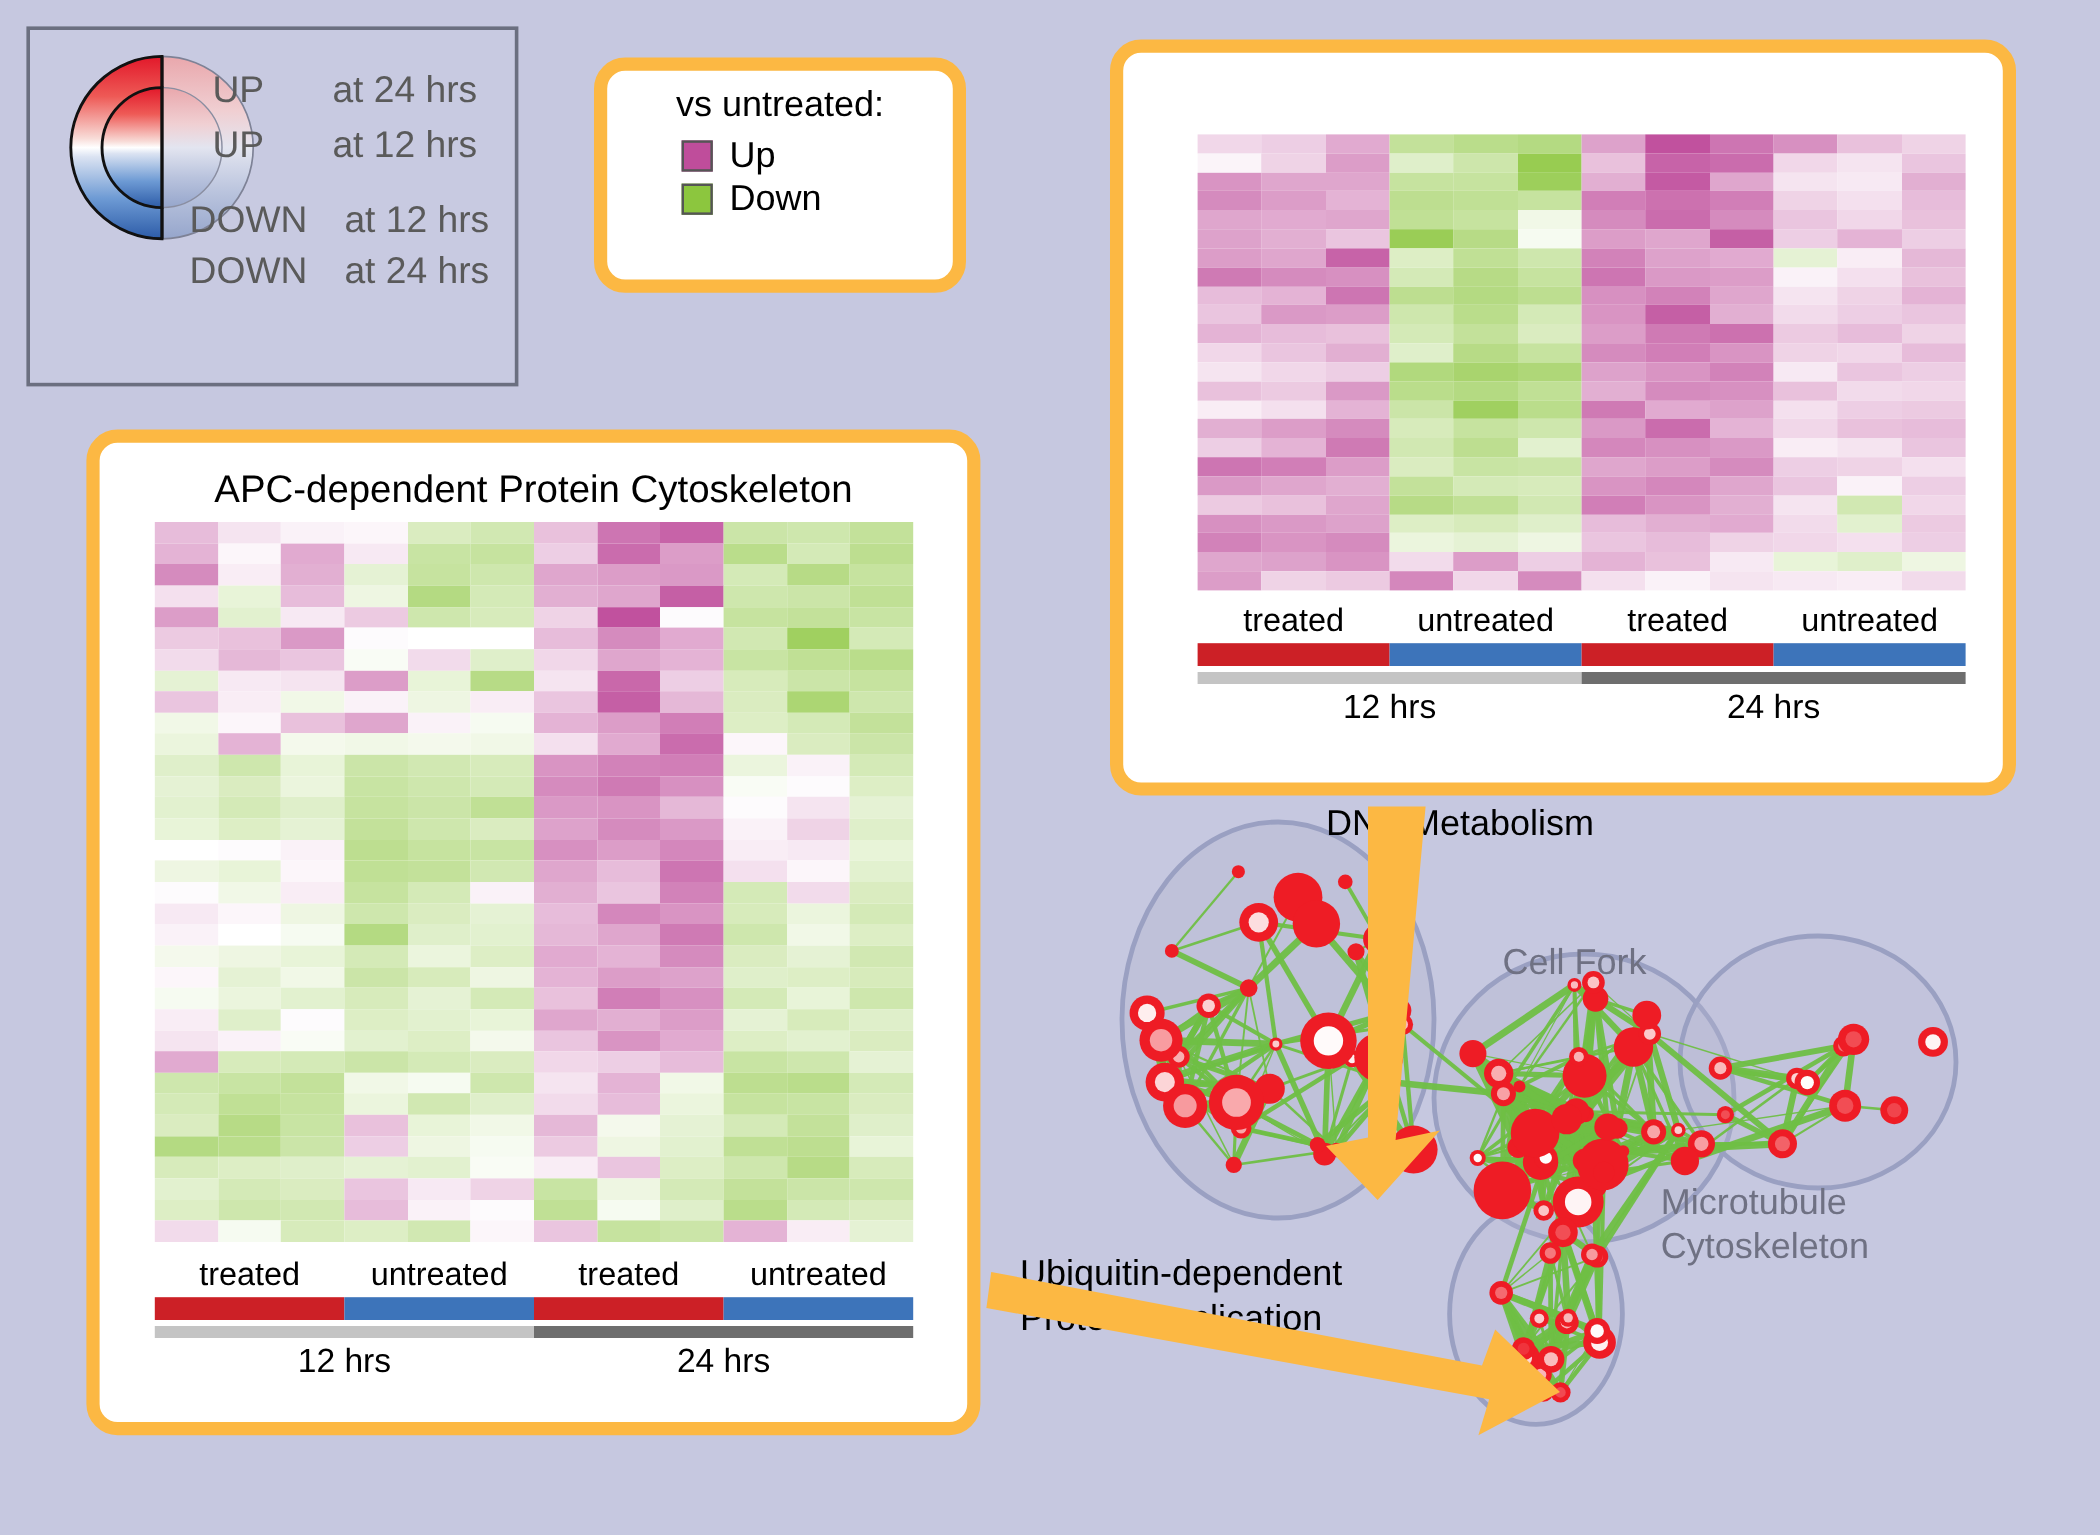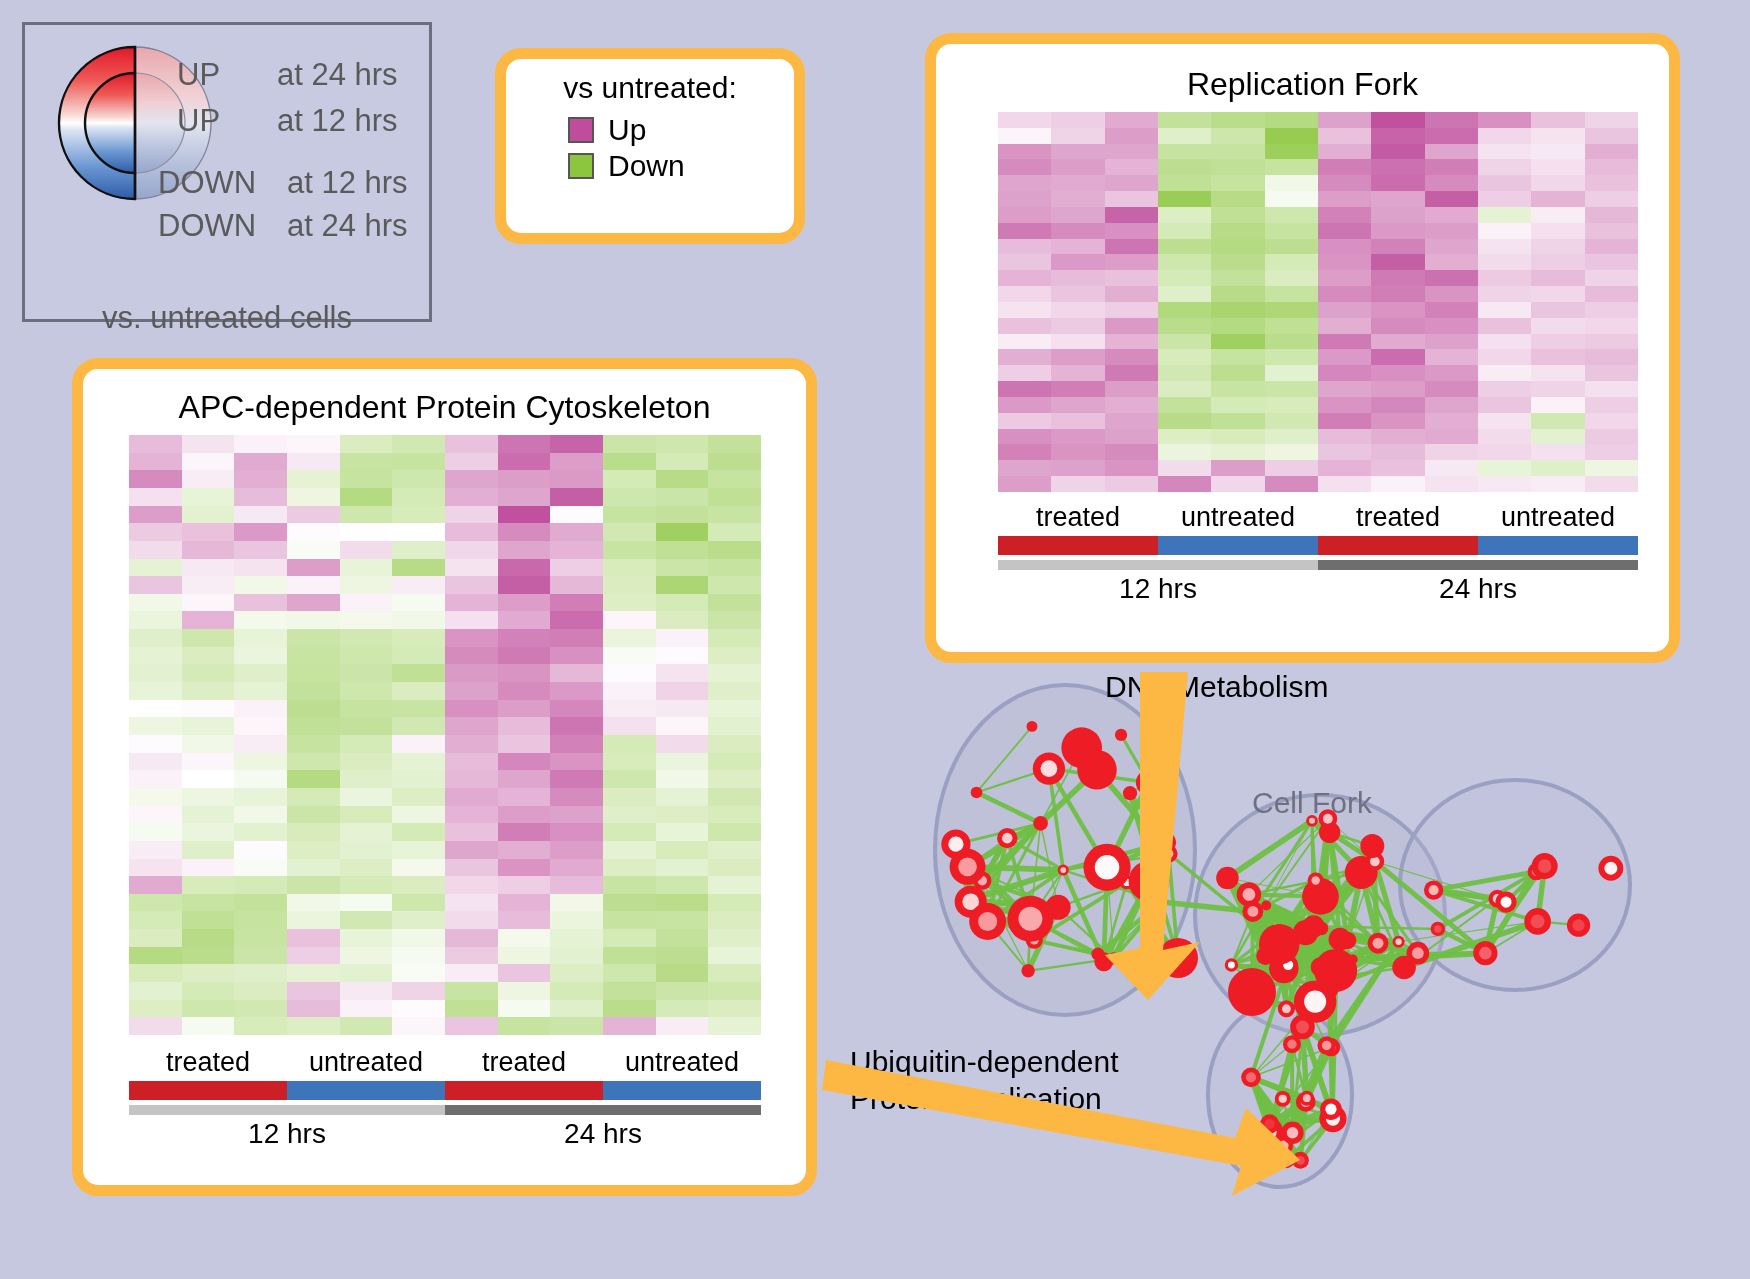--- a/index.html
+++ b/index.html
@@ -108,37 +108,35 @@
 
     <div class="kt" style="left:152px;top:32px;">UP</div>
     <div class="kt" style="left:252px;top:32px;">at 24 hrs</div>
     <div class="kt" style="left:152px;top:78px;">UP</div>
     <div class="kt" style="left:252px;top:78px;">at 12 hrs</div>
     <div class="kt" style="left:133px;top:140px;">DOWN</div>
     <div class="kt" style="left:262px;top:140px;">at 12 hrs</div>
     <div class="kt" style="left:133px;top:183px;">DOWN</div>
     <div class="kt" style="left:262px;top:183px;">at 24 hrs</div>
 
-    <div class="bot" style="top:274px;">vs. untreated cells</div>
   </div>
 
   <div class="panel" id="legend">
     <div class="ltxt" style="margin-top:12px">vs untreated:</div>
     <div class="lrow" style="margin-top:10px">
       <span class="sw" style="background:#bf4d9b"></span>
       <span>Up</span>
     </div>
     <div class="lrow" style="margin-top:6px">
       <span class="sw" style="background:#8cc63e"></span>
       <span>Down</span>
     </div>
   </div>
 
   <div class="panel" id="panel-rf">
-    <div class="panel-title" style="margin-top:22px">Replication Fork</div>
 
     <div class="hm-wrap" style="left:62px;top:68px;width:640px;height:380px;">
       <div class="hm" id="hm-rf" style="grid-template-columns: repeat(12, 1fr); grid-template-rows: repeat(24, 1fr);">
           <i style="background: rgb(241, 215, 233);"></i>
           <i style="background: rgb(237, 206, 228);"></i>
           <i style="background: rgb(225, 170, 208);"></i>
           <i style="background: rgb(195, 225, 154);"></i>
           <i style="background: rgb(186, 221, 139);"></i>
           <i style="background: rgb(180, 218, 130);"></i>
           <i style="background: rgb(221, 162, 203);"></i>
@@ -1608,20 +1606,22 @@
           <g>
             <circle cx="278" cy="318" r="20" fill="#ee1c25"></circle>
           </g>
           <g>
             <circle cx="352" cy="352" r="24" fill="#ee1c25"></circle>
           </g>
         </g>
     </svg>
     <div class="cl-label dark" style="left:205px;top:30px;">DNA Metabolism</div>
     <div class="cl-label" style="left:352px;top:146px;">Cell Fork</div>
+    <div class="cl-label" style="left:484px;top:345px;text-align:left;line-height:1.2;">Microtubule
+Cytoskeleton</div>
     <div class="cl-label dark" style="left:-50px;top:404px;text-align:left;line-height:1.22;">Ubiquitin-dependent
 Protein Replication</div>
   </div>
 
   <svg id="arrows" viewBox="0 0 1750 1279">
 
     <path d="M1140 672 L1188 672 L1163 950 L1200 942 L1148 1000 L1105 955 L1140 948 Z" fill="#fcb843"></path>
 
     <path d="M826 1060 L1235 1138 L1246 1108 L1300 1160 L1232 1196 L1241 1166 L822 1090 Z" fill="#fcb843"></path>
   </svg>

